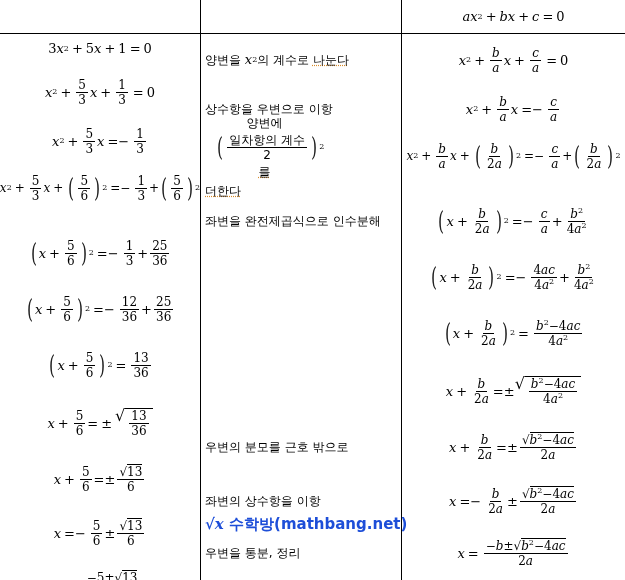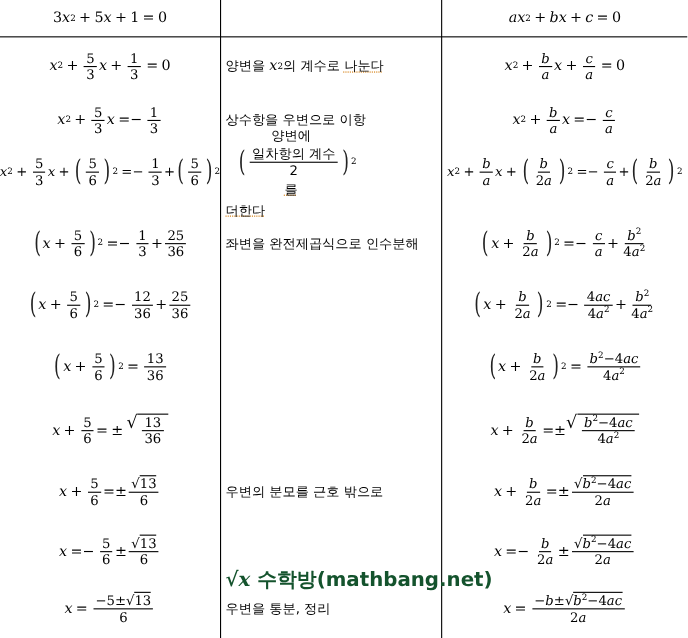--- a/index.html
+++ b/index.html
@@ -2,41 +2,41 @@
 <html><head>
 <meta charset="utf-8">
 <style>
   html, body { margin:0; padding:0; background:#ffffff; }
   body { width:625px; height:580px; position:relative; overflow:hidden;
          font-family:"DejaVu Serif", serif; color:#000; }
   .vline { position:absolute; top:0; height:580px; width:1px; background:#000; }
   .hline { position:absolute; left:0; width:625px; height:1px; background:#000; }
   .row { position:absolute; left:0; width:625px; }
   .cell { position:absolute; top:0; height:100%; display:flex; align-items:center; }
-  .c1 { left:0; width:200px; justify-content:center; }
+  .c1 { left:0; width:200px; justify-content:center;margin-top:32px; }
   .c2 { left:205px; width:192px; justify-content:flex-start; }
   .c3 { left:402px; width:223px; justify-content:center; }
   .math { font-family:"DejaVu Serif", serif; font-size:13px; white-space:nowrap;
           display:inline-flex; align-items:center; }
   .math i { font-style:italic; }
   .desc { font-family:"DejaVu Sans", sans-serif; font-size:12px; line-height:26px; }
   .frac { display:inline-flex; flex-direction:column; align-items:center;
           vertical-align:middle; margin:0 2px; font-size:12px; line-height:14px; }
   .frac .num { padding:0 2px; border-bottom:1px solid #000; text-align:center; }
   .frac .den { padding:0 2px; text-align:center; }
   .paren { font-size:26px; font-weight:100; transform:scaleX(0.6); display:inline-block;
            line-height:26px; color:#222; }
   sup { font-size:8px; vertical-align:super; line-height:0; }
   .op { margin:0 3px; }
   .sqrt { display:inline-flex; align-items:stretch; }
   .sqrt .rad { font-size:16px; line-height:16px; }
   .sqrt .body { border-top:1px solid #000; padding:0 2px; display:inline-flex; align-items:center; }
   .wavy { text-decoration:underline; text-decoration-style:dotted; text-decoration-color:#d98c2b; }
   .watermark { position:absolute; left:205px; top:515px; font-family:"DejaVu Sans", sans-serif;
-               font-weight:bold; font-size:18px; color:#14532d; white-space:nowrap; }
+               font-weight:bold; font-size:15px; color:#1d4ed8; white-space:nowrap; }
   .watermark .wm-sqrt { font-family:"DejaVu Serif", serif; font-style:italic; }
 </style>
 </head>
 <body>
 
 <div class="vline" style="left:200px"></div>
 <div class="vline" style="left:401px"></div>
 <div class="hline" style="top:33px"></div>
 
 <div class="row" style="top:0;height:33px">
@@ -318,20 +318,23 @@
 <div class="row" style="top:478px;height:46px">
   <div class="cell c1">
     <span class="math"><i>x</i><span class="op">=−</span><span class="frac">
           <span class="num">5</span>
           <span class="den">6</span>
         </span>±<span class="frac">
           <span class="num">√<span style="border-top:1px solid #000">13</span></span>
           <span class="den">6</span>
         </span></span>
   </div>
+  <div class="cell c2">
+    <span class="desc">좌변의 상수항을 이항</span>
+  </div>
   <div class="cell c3">
     <span class="math"><i>x</i><span class="op">=−</span><span class="frac">
           <span class="num"><i>b</i></span>
           <span class="den">2<i>a</i></span>
         </span>±<span class="frac">
           <span class="num">√<span style="border-top:1px solid #000"><i>b</i><sup>2</sup>−4<i>ac</i></span></span>
           <span class="den">2<i>a</i></span>
         </span></span>
   </div>
 </div>

